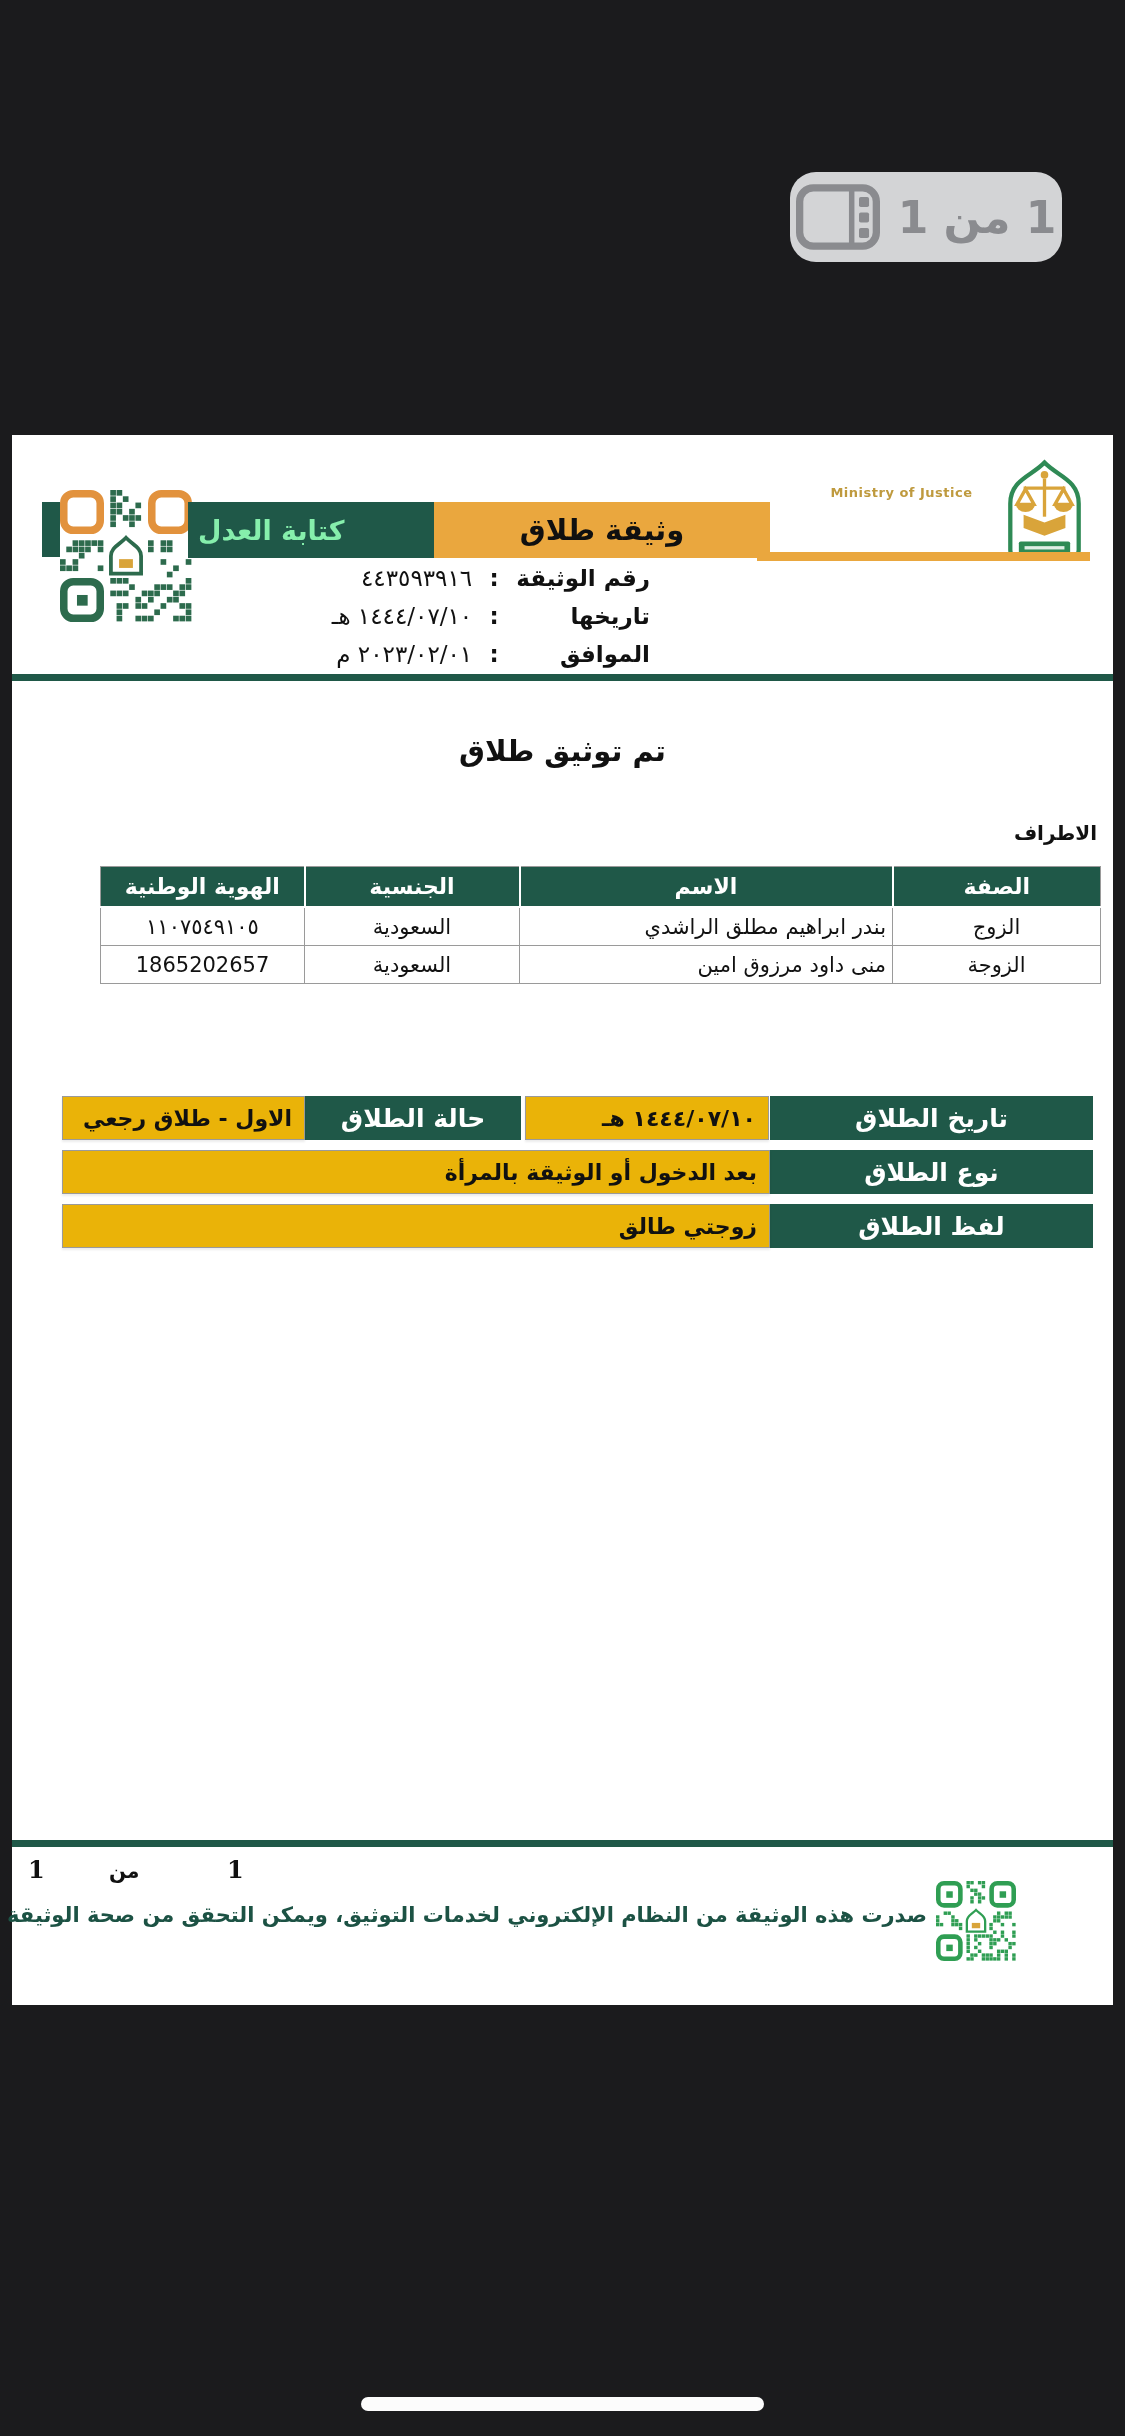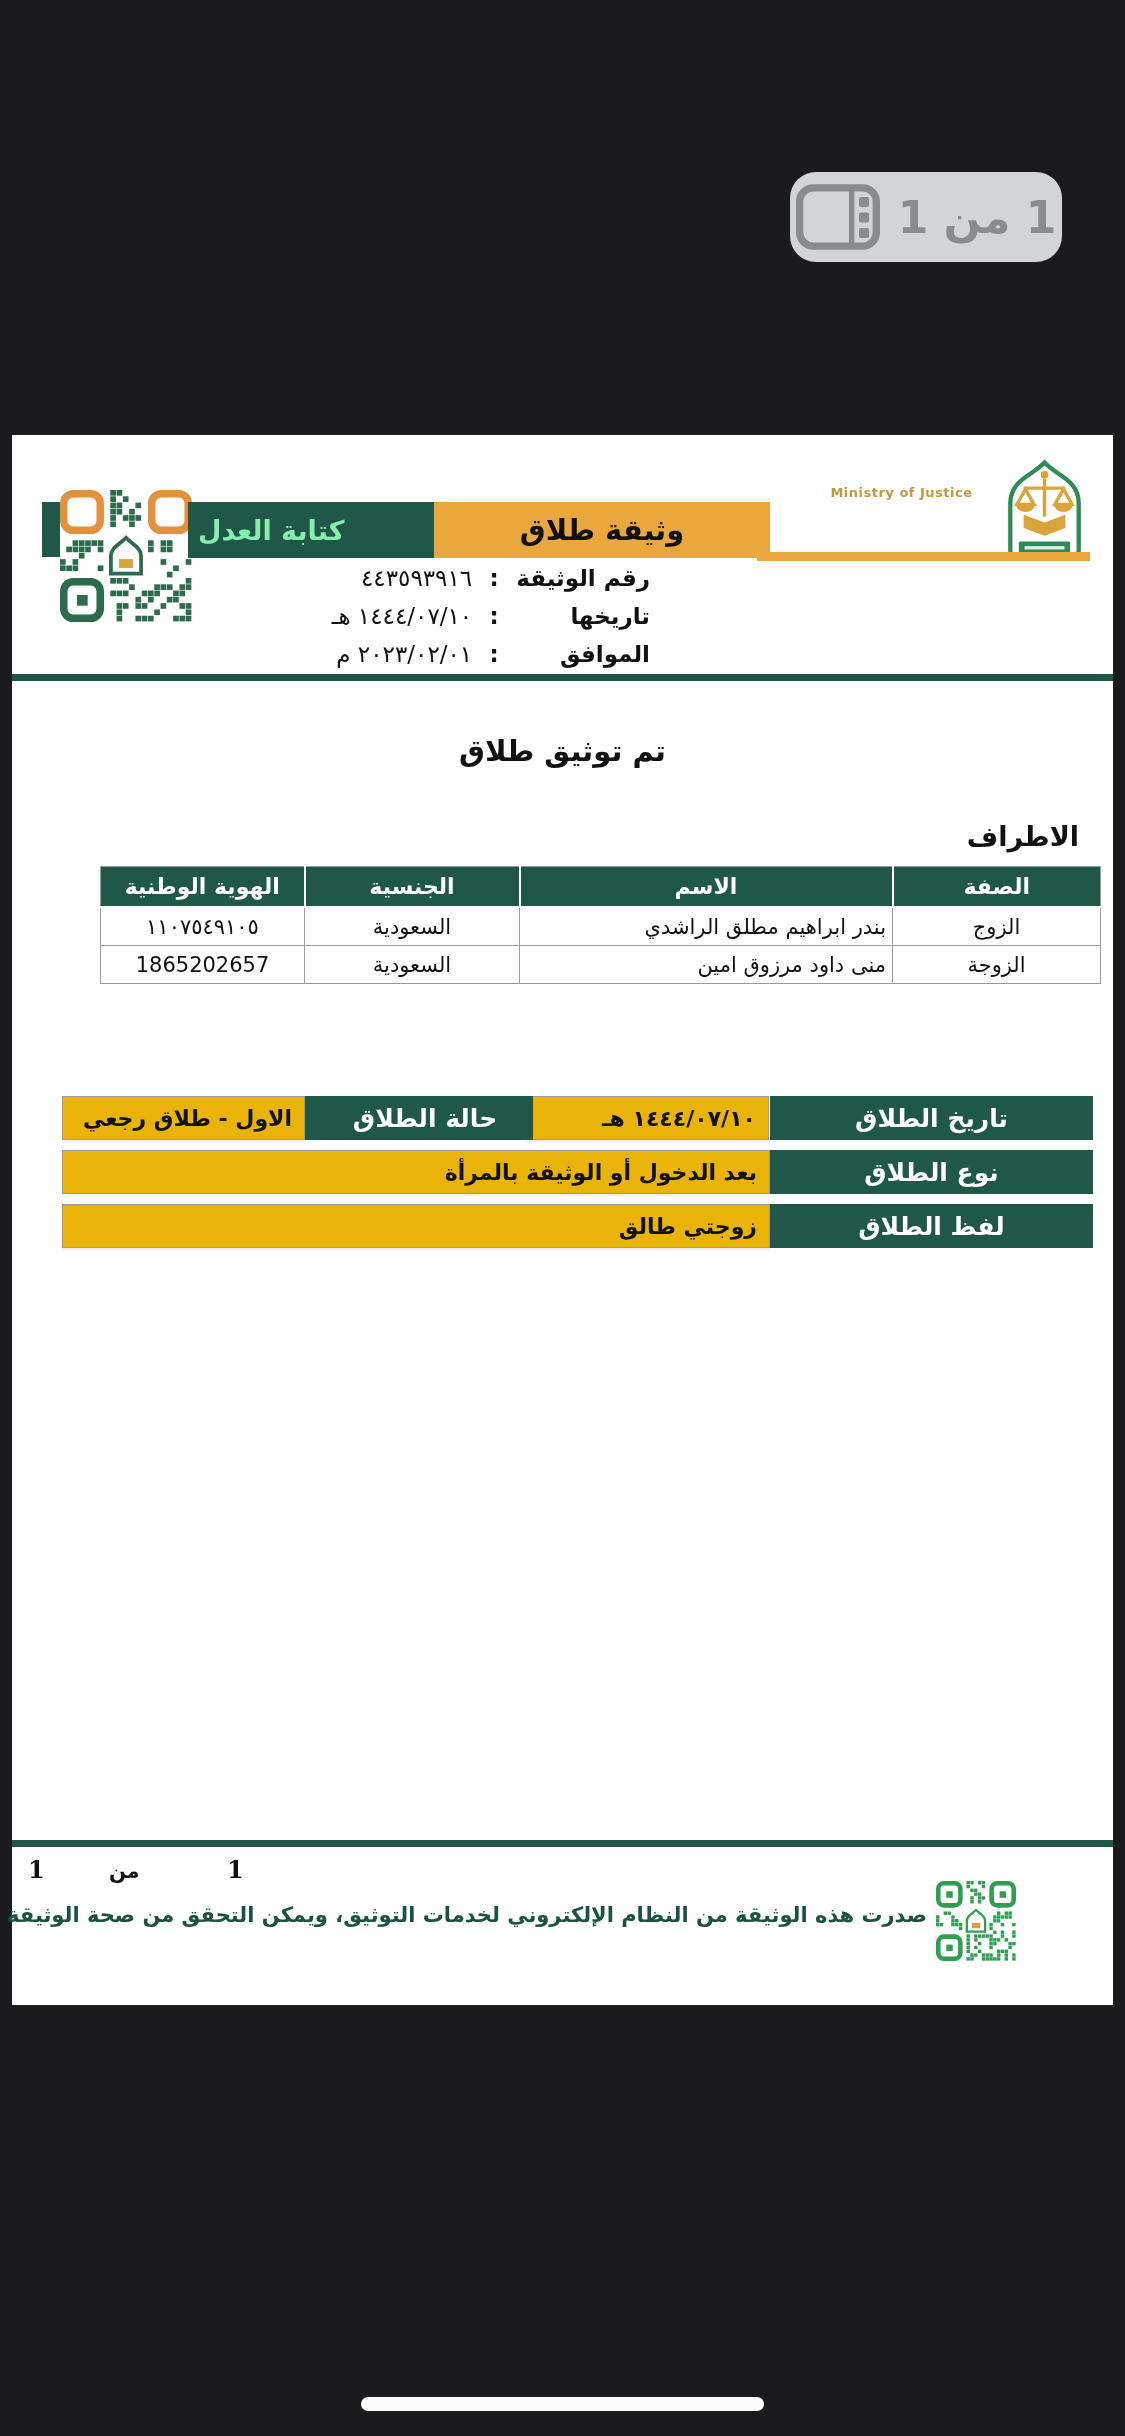--- a/index.html
+++ b/index.html
@@ -45,21 +45,21 @@
   .gold-underline{left:745px;top:117px;width:333px;height:9px;background:#eaa73e;}
   .doc-meta{top:124px;right:463px;}
   .doc-meta table{border-collapse:collapse;direction:rtl;}
   .doc-meta td{padding:0;height:38px;vertical-align:middle;font-size:23px;white-space:nowrap;}
   .doc-meta .ml{font-weight:bold;text-align:start;min-width:125px;}
   .doc-meta .mc{width:44px;text-align:center;font-weight:bold;}
   .doc-meta .mv{text-align:start;}
   .hr1{top:239px;}
   
   .doc-title{top:299px;left:0;right:0;text-align:center;font-size:29px;font-weight:bold;}
-  .parties-label{top:386px;right:34px;font-size:27px;font-weight:bold;}
+  .parties-label{top:386px;right:16px;font-size:20px;font-weight:bold;}
   .parties{left:88px;top:431px;width:1001px;border-collapse:collapse;direction:rtl;}
   .parties th{background:#1f5848;color:#fff;font-size:22px;font-weight:bold;
     height:37px;border:2px solid #fff;border-top:1px solid #9a9a9a;}
   .parties th:first-child{border-right:1px solid #9a9a9a;}
   .parties th:last-child{border-left:1px solid #9a9a9a;}
   .parties td{height:35px;border:1px solid #9a9a9a;font-size:21px;text-align:center;background:#fff;}
   .parties td.name{text-align:start;padding-right:6px;}
   .c-attr{width:20.8%;} .c-name{width:37.3%;} .c-nat{width:21.5%;} .c-id{width:20.4%;}
   
   .dlabel{height:44px;background:#1f5848;color:#fff;font-size:25px;font-weight:bold;
@@ -274,21 +274,21 @@
         <td>الزوجة</td>
         <td class="name">منى داود مرزوق امين</td>
         <td>السعودية</td>
         <td>1865202657</td>
       </tr>
     </tbody>
       </table>
 
     <div class="abs dlabel" style="left:758px;top:661px;width:323px;">تاريخ الطلاق</div>
     <div class="abs dvalue" style="left:513px;top:661px;width:218px;">١٤٤٤/٠٧/١٠ هـ</div>
-    <div class="abs dlabel" style="left:293px;top:661px;width:216px;padding-left:12px;">حالة الطلاق</div>
+    <div class="abs dlabel" style="left:293px;top:661px;width:216px;">حالة الطلاق</div>
     <div class="abs dvalue" style="left:50px;top:661px;width:217px;">الاول - طلاق رجعي</div>
 
     <div class="abs dlabel" style="left:758px;top:715px;width:323px;">نوع الطلاق</div>
     <div class="abs dvalue" style="left:50px;top:715px;width:682px;">بعد الدخول أو الوثيقة بالمرأة</div>
 
     <div class="abs dlabel" style="left:758px;top:769px;width:323px;">لفظ الطلاق</div>
     <div class="abs dvalue" style="left:50px;top:769px;width:682px;">زوجتي طالق</div>
 
     <div class="hrule hr2"></div>
     <div class="abs pg" style="left:16px;">1</div>

